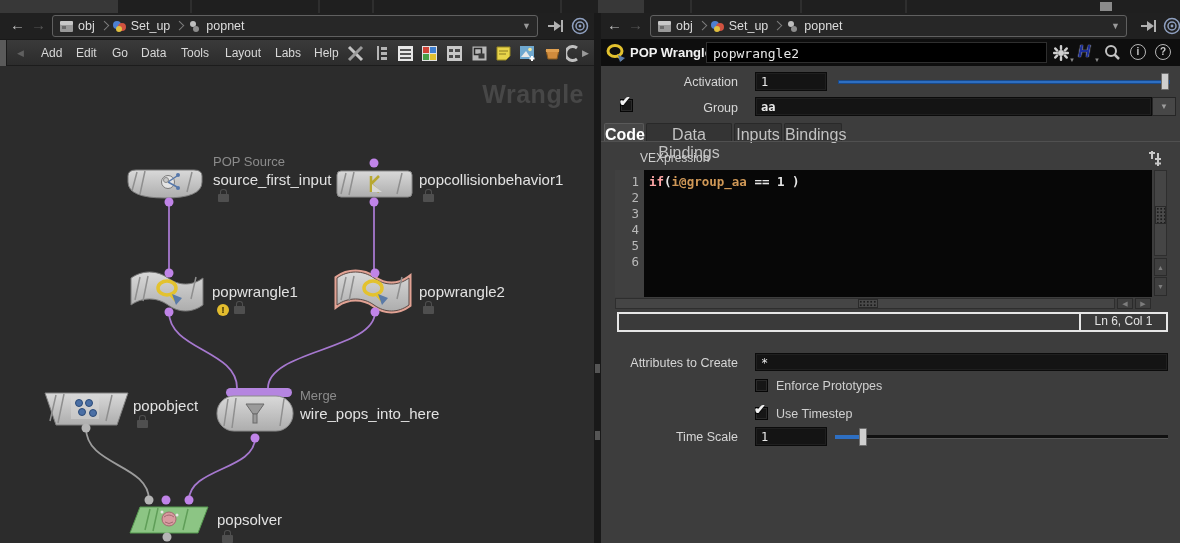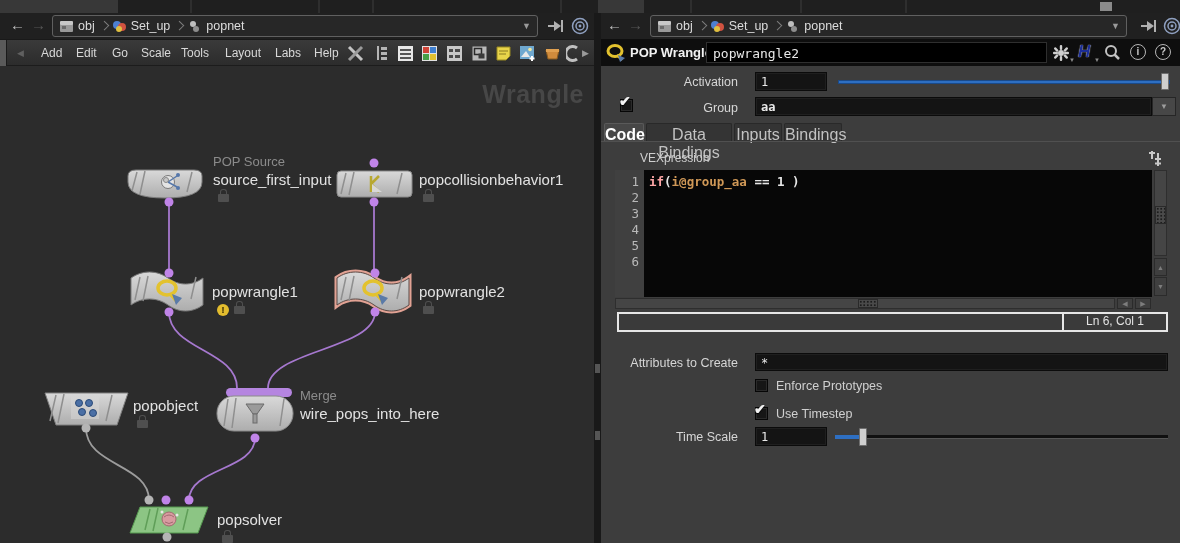--- a/index.html
+++ b/index.html
@@ -132,21 +132,21 @@
         </svg>
       </span>
   </div>
 
   <div class="abs menubar" style="left:0;top:39px;width:594px;height:27px;">
     <div class="abs" style="left:0;top:0;width:7px;height:27px;background:#5a5a5a;border-right:1px solid #1a1a1a;"></div>
     <span class="abs" style="left:17px;top:8px;color:#606060;font-size:9px;">◀</span>
     <span class="menuitem" style="left:41px;">Add</span>
     <span class="menuitem" style="left:76px;">Edit</span>
     <span class="menuitem" style="left:112px;">Go</span>
-    <span class="menuitem" style="left:141px;">Scale</span>
+    <span class="menuitem" style="left:141px;">Data</span>
     <span class="menuitem" style="left:181px;">Tools</span>
     <span class="menuitem" style="left:225px;">Layout</span>
     <span class="menuitem" style="left:275px;">Labs</span>
     <span class="menuitem" style="left:314px;">Help</span>
     <span class="mico" style="left:347px;">
         <svg width="17" height="17">
           <line x1="2" y1="2" x2="15" y2="15" stroke="#c4c4c4" stroke-width="3"></line>
           <line x1="15" y1="2" x2="2" y2="15" stroke="#9a9a9a" stroke-width="3"></line>
         </svg>
       </span>
@@ -485,21 +485,21 @@
   <div class="abs sbtrack" style="left:1154px;top:170px;width:13px;height:86px;"></div>
   <div class="abs sbgrip" style="left:1155px;top:206px;width:11px;height:18px;"></div>
   <div class="abs sbbtn" style="left:1154px;top:258px;width:13px;height:18px;font-size:7px;line-height:17px;">▲</div>
   <div class="abs sbbtn" style="left:1154px;top:277px;width:13px;height:19px;font-size:7px;line-height:18px;">▼</div>
   <div class="abs sbtrack" style="left:615px;top:298px;width:500px;height:11px;"></div>
   <div class="abs sbgrip" style="left:858px;top:299px;width:20px;height:9px;"></div>
   <div class="abs sbbtn" style="left:1117px;top:298px;width:16px;height:11px;font-size:7px;line-height:10px;">◀</div>
   <div class="abs sbbtn" style="left:1135px;top:298px;width:16px;height:11px;font-size:7px;line-height:10px;">▶</div>
 
   <div class="abs statusbar" style="left:617px;top:312px;width:551px;height:20px;">
-    <div class="statuscell" style="position:absolute;right:0;top:0;width:104px;height:16px;line-height:15px;">Ln 6, Col 1</div>
+    <div class="statuscell" style="position:absolute;right:0;top:0;width:87px;height:16px;line-height:15px;">Ln 6, Col 1</div>
   </div>
 
   <div class="abs plabel" style="left:601px;top:356px;width:137px;">Attributes to Create</div>
   <div class="abs pfield" style="left:755px;top:353px;width:413px;height:18px;">*</div>
 
   <div class="abs cb" style="left:755px;top:379px;"></div>
   <div class="abs" style="left:776px;top:379px;color:#d0d0d0;font-size:12.5px;">Enforce Prototypes</div>
 
   <div class="abs cb" style="left:755px;top:407px;"></div>
   <span class="abs cbcheck" style="left:754px;top:401px;">✔</span>

